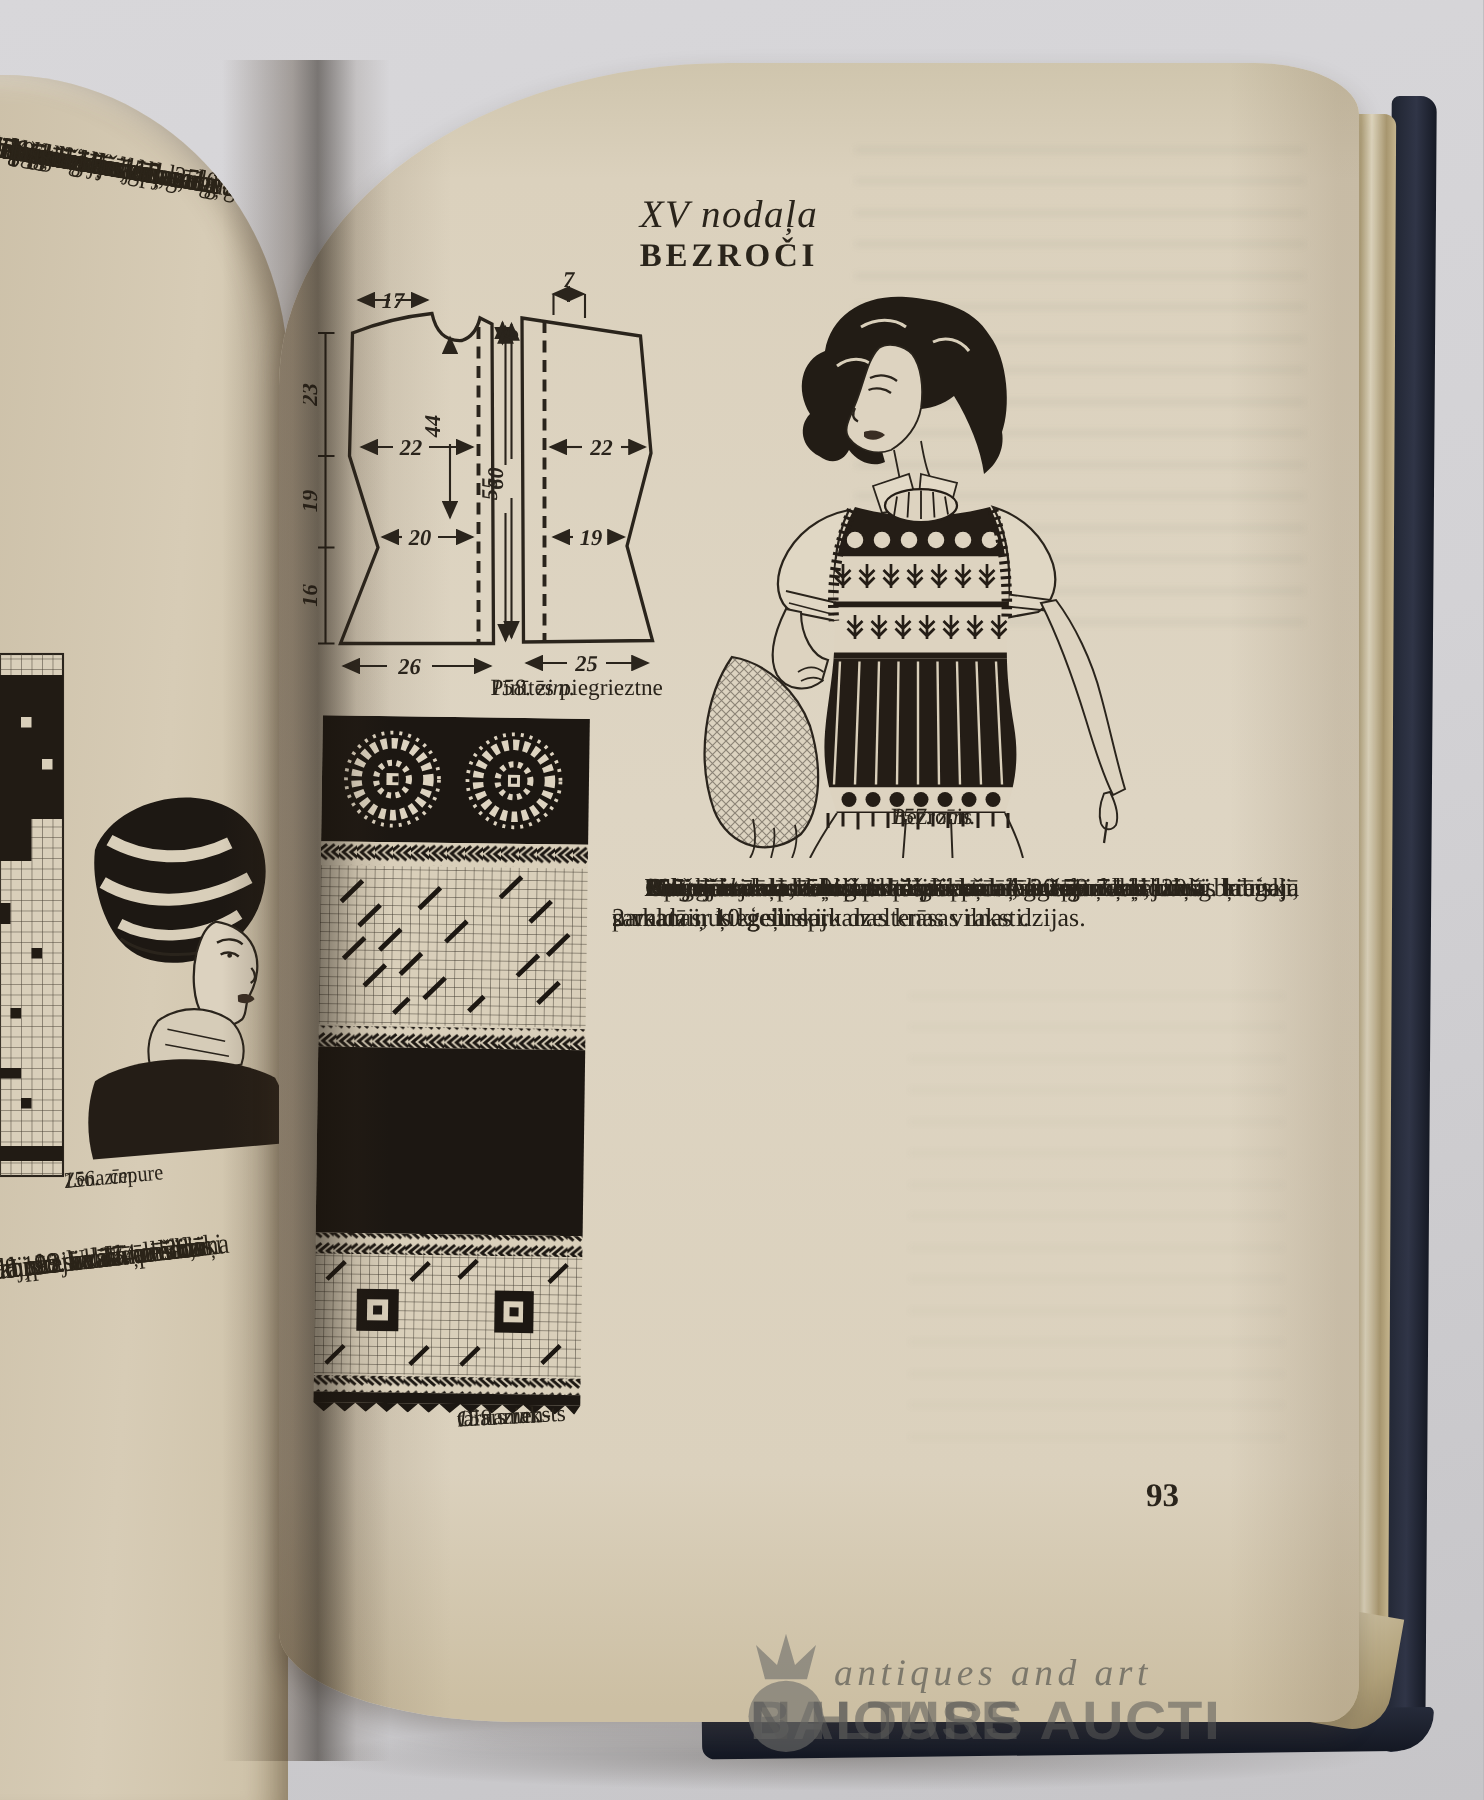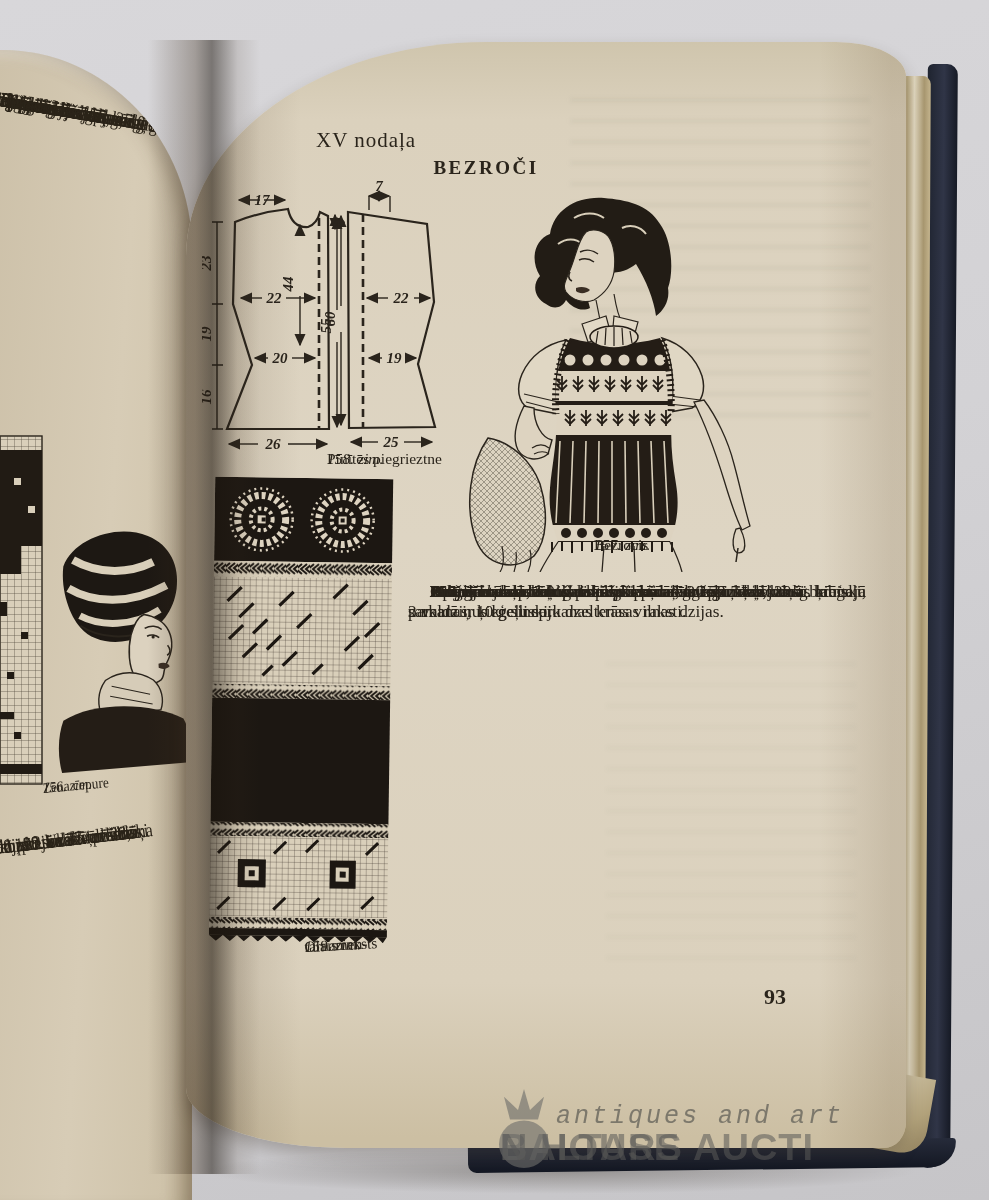--- a/index.html
+++ b/index.html
@@ -32,37 +32,37 @@
   .gutter{left:148px;top:40px;width:112px;height:1134px;pointer-events:none;
     background:linear-gradient(90deg,rgba(59,44,28,0),rgba(59,44,28,.34) 42%,rgba(28,21,13,.5) 57%,rgba(59,44,28,.12) 80%,rgba(59,44,28,0));}
   
   .lp-top{left:10px;top:30px;transform:rotate(9.5deg) scaleX(.8);transform-origin:0 0;
     font-size:20.5px;line-height:36px;letter-spacing:.5px;white-space:nowrap;color:#2b2419;}
   .lp-bottom{left:8px;top:784px;transform:rotate(-6.5deg) scaleX(.82);transform-origin:0 0;
     font-size:19.5px;line-height:28.5px;white-space:nowrap;color:#2b2419;}
   .lp-caption{left:56px;top:730px;transform:rotate(-5deg) scaleX(.9);transform-origin:0 0;
     font-size:15px;white-space:nowrap;}
   
-  .rp-chapter{left:130px;top:86px;width:340px;font-size:21px;letter-spacing:1px;}
-  .rp-title{left:130px;top:115px;width:340px;text-align:center;font-weight:bold;font-size:19px;letter-spacing:2.5px;}
+  .rp-chapter{left:130px;top:86px;width:340px;text-align:center;font-style:italic;font-size:26px;letter-spacing:1px;}
+  .rp-title{left:130px;top:115px;width:340px;text-align:center;font-weight:bold;font-size:22px;letter-spacing:2.5px;}
   .cap{font-size:15.5px;white-space:nowrap;}
   .cap-158{left:16px;top:408px;width:250px;text-align:center;}
   .cap-157{left:408px;top:494px;}
   .cap-159{left:28px;top:894px;width:180px;text-align:center;transform:rotate(-3deg);line-height:21px;}
   .rp-text{left:200px;top:540px;width:480px;font-size:17.3px;line-height:19.9px;text-align:justify;color:#2a241b;}
   .rp-text .para{position:relative;margin:0;text-indent:22px;}
   .page-num{left:538px;top:942px;width:62px;text-align:right;font-weight:bold;font-size:22px;}
   .b{font-weight:bold;}.i{font-style:italic;}
   .line{position:relative;}
   .bleed{pointer-events:none;filter:blur(2px);
     background:repeating-linear-gradient(180deg,rgba(98,112,92,.07) 0 4px,rgba(98,112,92,0) 4px 21px);}
   .bleed1{left:384px;top:56px;width:300px;height:320px;}
   .bleed2{left:420px;top:620px;width:250px;height:300px;opacity:.6;}
   
-  .wm-script{left:556px;top:1102px;z-index:9;font-family:Liberation Mono, monospace;font-style:italic;
+  .wm-script{left:556px;top:1102px;z-index:9;font-family:Liberation Serif, serif;font-style:italic;
     font-size:25px;letter-spacing:3px;color:rgba(104,101,92,.8);white-space:nowrap;}
   .wm-brand{left:500px;top:1124px;z-index:9;display:flex;align-items:center;white-space:nowrap;
     font-family:"Liberation Sans","DejaVu Sans",sans-serif;font-weight:bold;font-size:38px;
     letter-spacing:1px;color:rgba(90,90,88,.55);transform:scaleY(.95);}
   .wm-brand svg{position:relative;display:block;margin:-40px -3px 0 -3px;}
   svg text{font-family:"Liberation Serif","DejaVu Serif",serif;font-style:italic;font-weight:bold;font-size:15px;fill:#2a241c;}
 </style>
 </head>
 <body>
 

